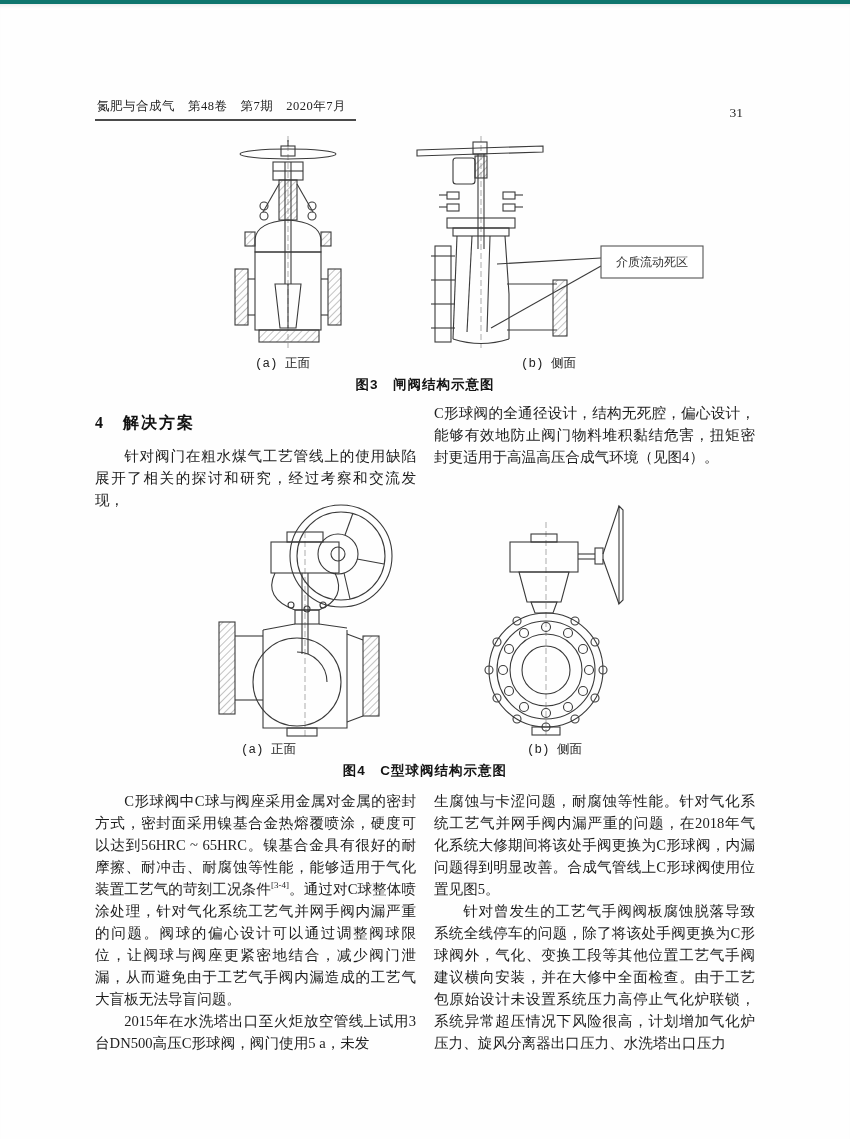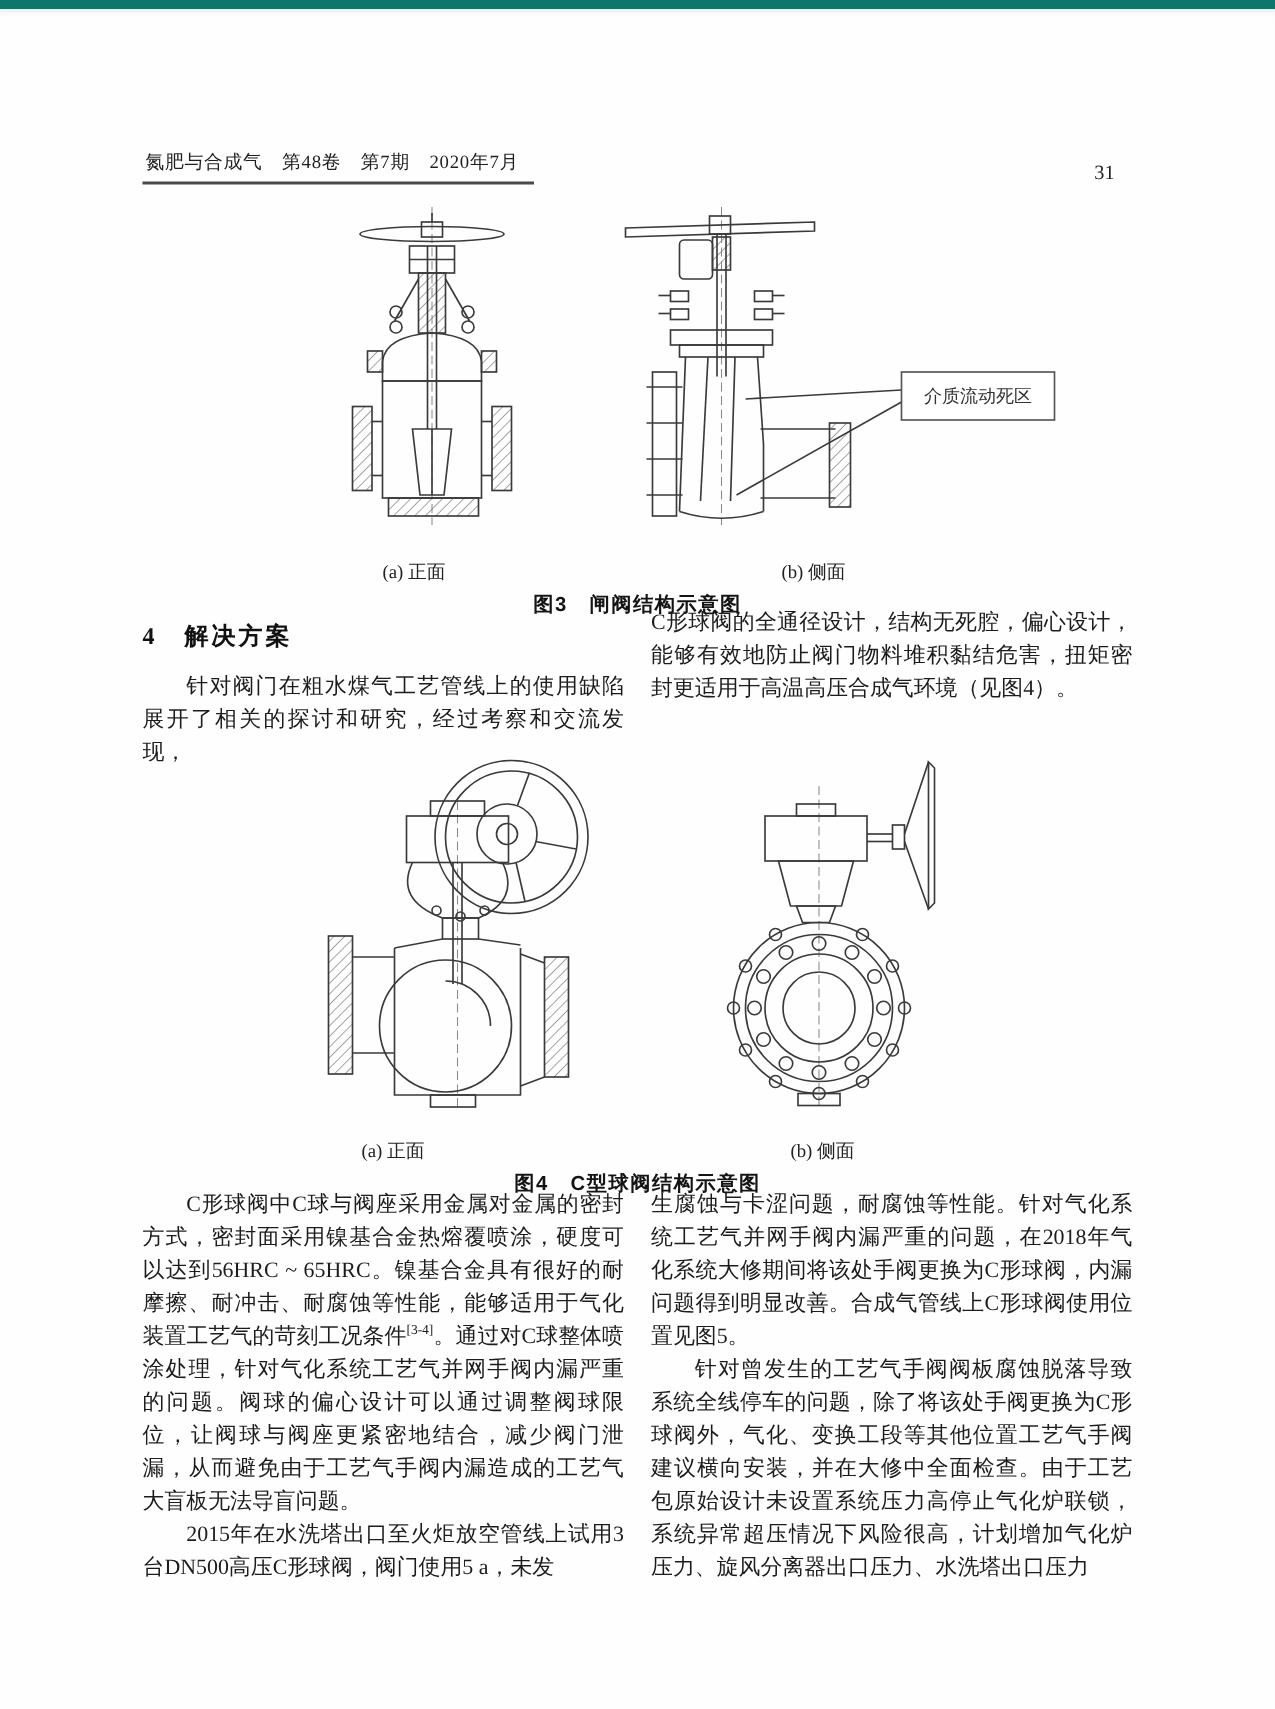--- a/index.html
+++ b/index.html
@@ -5,41 +5,41 @@
   * { box-sizing: border-box; }
   html, body { margin: 0; padding: 0; }
   body { background: #ffffff; font-family: "Liberation Serif", "DejaVu Serif", serif; }
   .page {
     position: relative;
     width: 850px; height: 1139px;
     margin: 0 auto;
     background: #fefefe;
     color: #1f1f1f;
     overflow: hidden;
-    border-top: 6px solid #0f766e;
+    border-top: 4px solid #0f766e;
     box-shadow: inset 0 4px 4px -3px rgba(0,0,0,0.10);
   }
   
   .header {
     position: absolute; top: 94px; left: 95px; width: 660px;
     display: flex; justify-content: space-between; align-items: flex-end;
   }
   .journal-info {
     font-size: 12.5px; letter-spacing: 0.5px;
     border-bottom: 2px solid #4a4a4a;
     padding: 0 10px 4px 2px; min-width: 190px;
   }
   .page-number { font-size: 13.5px; padding-right: 12px; }
 
   
   .figure { position: absolute; left: 95px; width: 660px; }
   #figure-3 { top: 130px; }
   #figure-4 { top: 498px; }
   .drawing-svg { display: block; }
-  .subcaps { position: relative; height: 17px; font-size: 12.5px; color: #222; margin-top: 19px; }
+  .subcaps { position: relative; height: 17px; font-size: 12.5px; color: #222; margin-top: 3px; font-family: Liberation Mono, monospace; }
   .subcaps .subcap { position: absolute; top: 0; white-space: nowrap; }
   #figure-3 .subcap-a { left: 160px; }
   #figure-3 .subcap-b { left: 426px; }
   #figure-4 .subcap-a { left: 146px; }
   #figure-4 .subcap-b { left: 432px; }
   .figcaption {
     text-align: center;
     font-family: "Liberation Sans", "DejaVu Sans", sans-serif;
     font-weight: bold; font-size: 13.5px; color: #141414;
     margin-top: 4px; letter-spacing: 1px;

